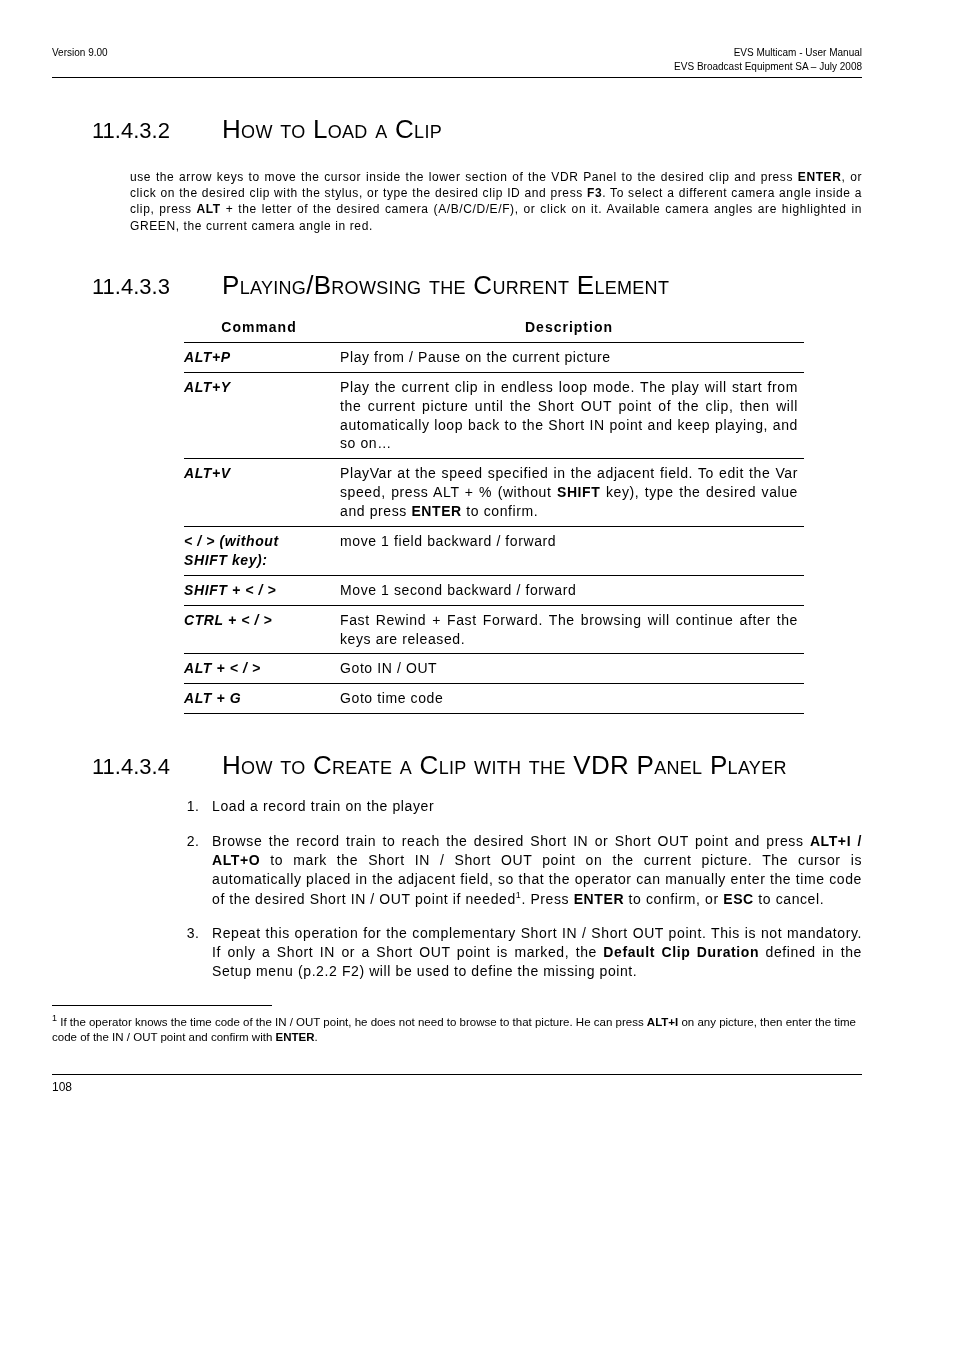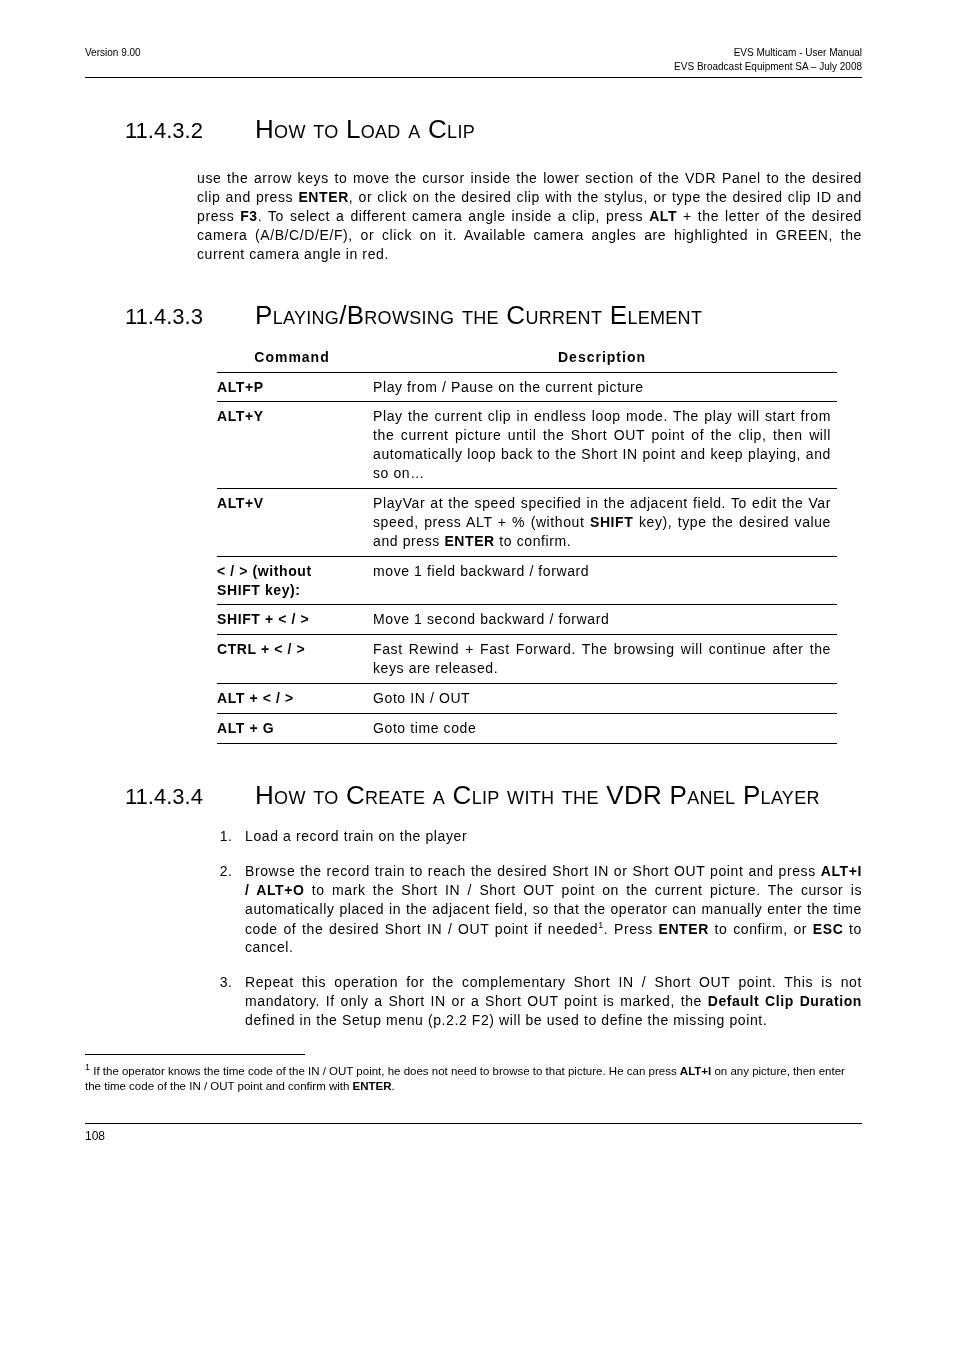--- a/index.html
+++ b/index.html
@@ -11,21 +11,21 @@
     background: #fff;
     font-family: Arial, Helvetica, sans-serif;
     color: #000;
     font-size: 14px;
     line-height: 1.35;
   }
   .page {
     position: relative;
     width: 954px;
     height: 1350px;
-    padding: 46px 92px 40px 85px;
+    padding: 46px 92px 40px 52px;
     box-sizing: border-box;
   }
   .top-row {
     display: flex;
     justify-content: space-between;
     align-items: flex-start;
     font-size: 10px;
   }
   .top-right { text-align: right; }
   .hr-top {
@@ -45,24 +45,24 @@
     font-size: 22px;
     min-width: 96px;
     flex-shrink: 0;
   }
   .sec-title {
     font-size: 26px;
     font-variant: small-caps;
     letter-spacing: 0.3px;
   }
   .body {
-    margin-left: 112px;
+    margin-left: 78px;
     text-align: justify;
     letter-spacing: 0.6px;
-    font-size: 14px;
+    font-size: 12px;
   }
   .body.first { margin-top: 22px; }
   table.cmd {
     margin-left: 132px;
     width: 620px;
     border-collapse: collapse;
     margin-top: 10px;
     font-size: 14px;
     letter-spacing: 0.6px;
   }
@@ -73,21 +73,21 @@
     vertical-align: top;
     border-bottom: 1px solid #000;
     letter-spacing: 1px;
   }
   table.cmd td {
     padding: 5px 6px 5px 0;
     vertical-align: top;
     border-bottom: 1px solid #000;
     text-align: justify;
   }
-  table.cmd td.k { font-weight: bold; width: 150px; white-space: pre-line; }
+  table.cmd td.k { font-weight: bold; width: 150px; white-space: pre-line; font-style: italic; }
   ol.steps {
     margin: 14px 0 0 152px;
     padding: 0;
     text-align: justify;
     letter-spacing: 0.6px;
     font-size: 14px;
   }
   ol.steps li { margin-bottom: 16px; padding-left: 8px; }
   .footnote-sep {
     margin: 24px 0 6px 0;

